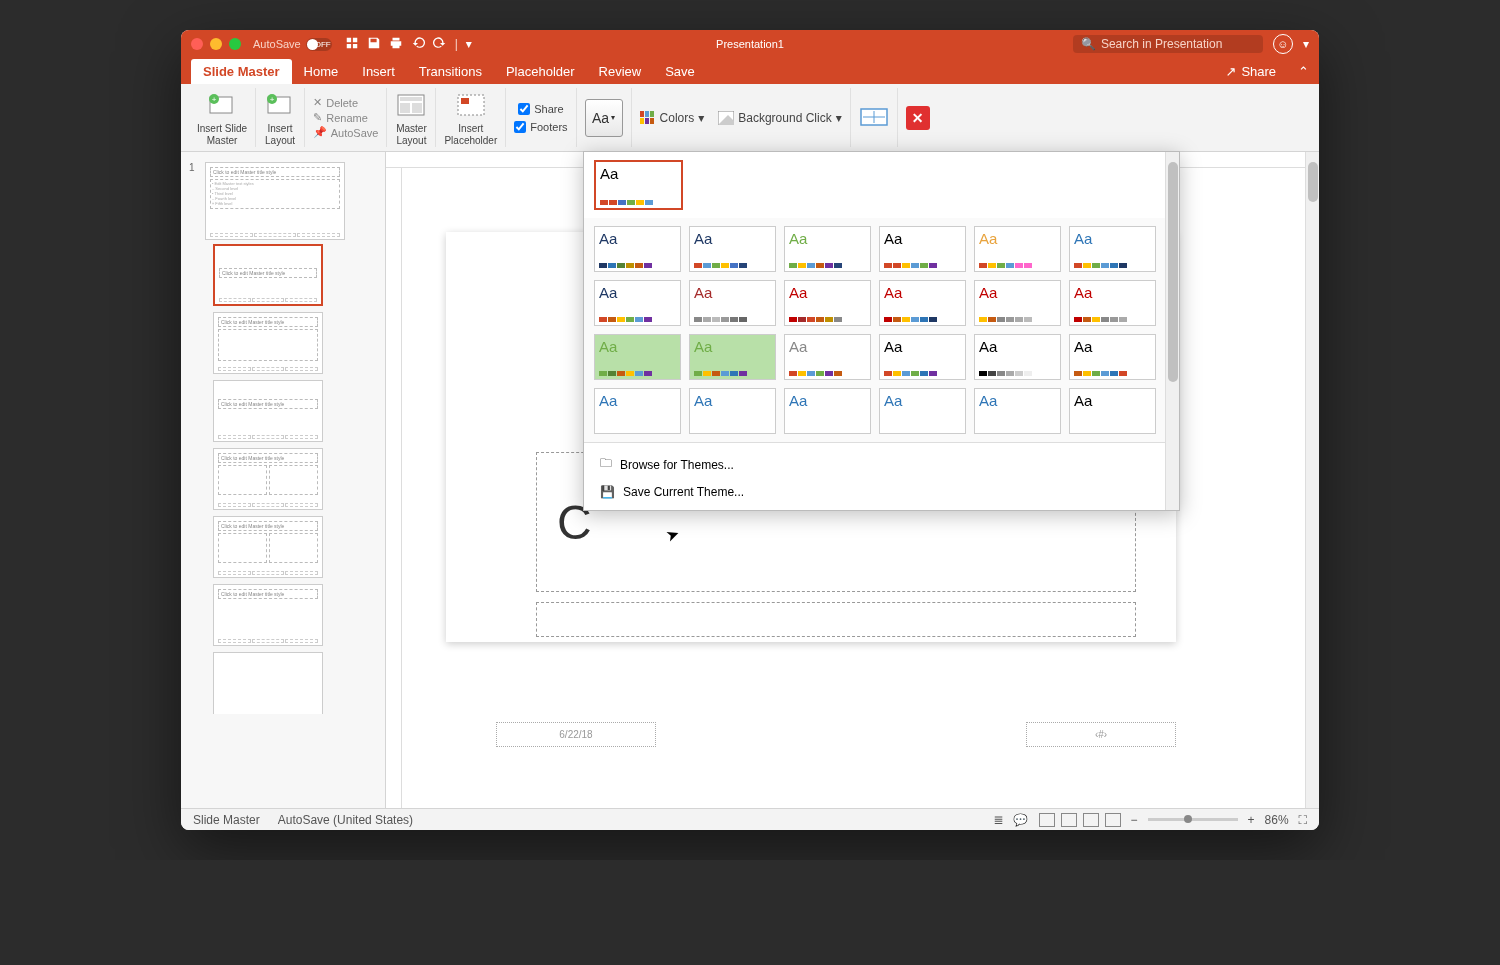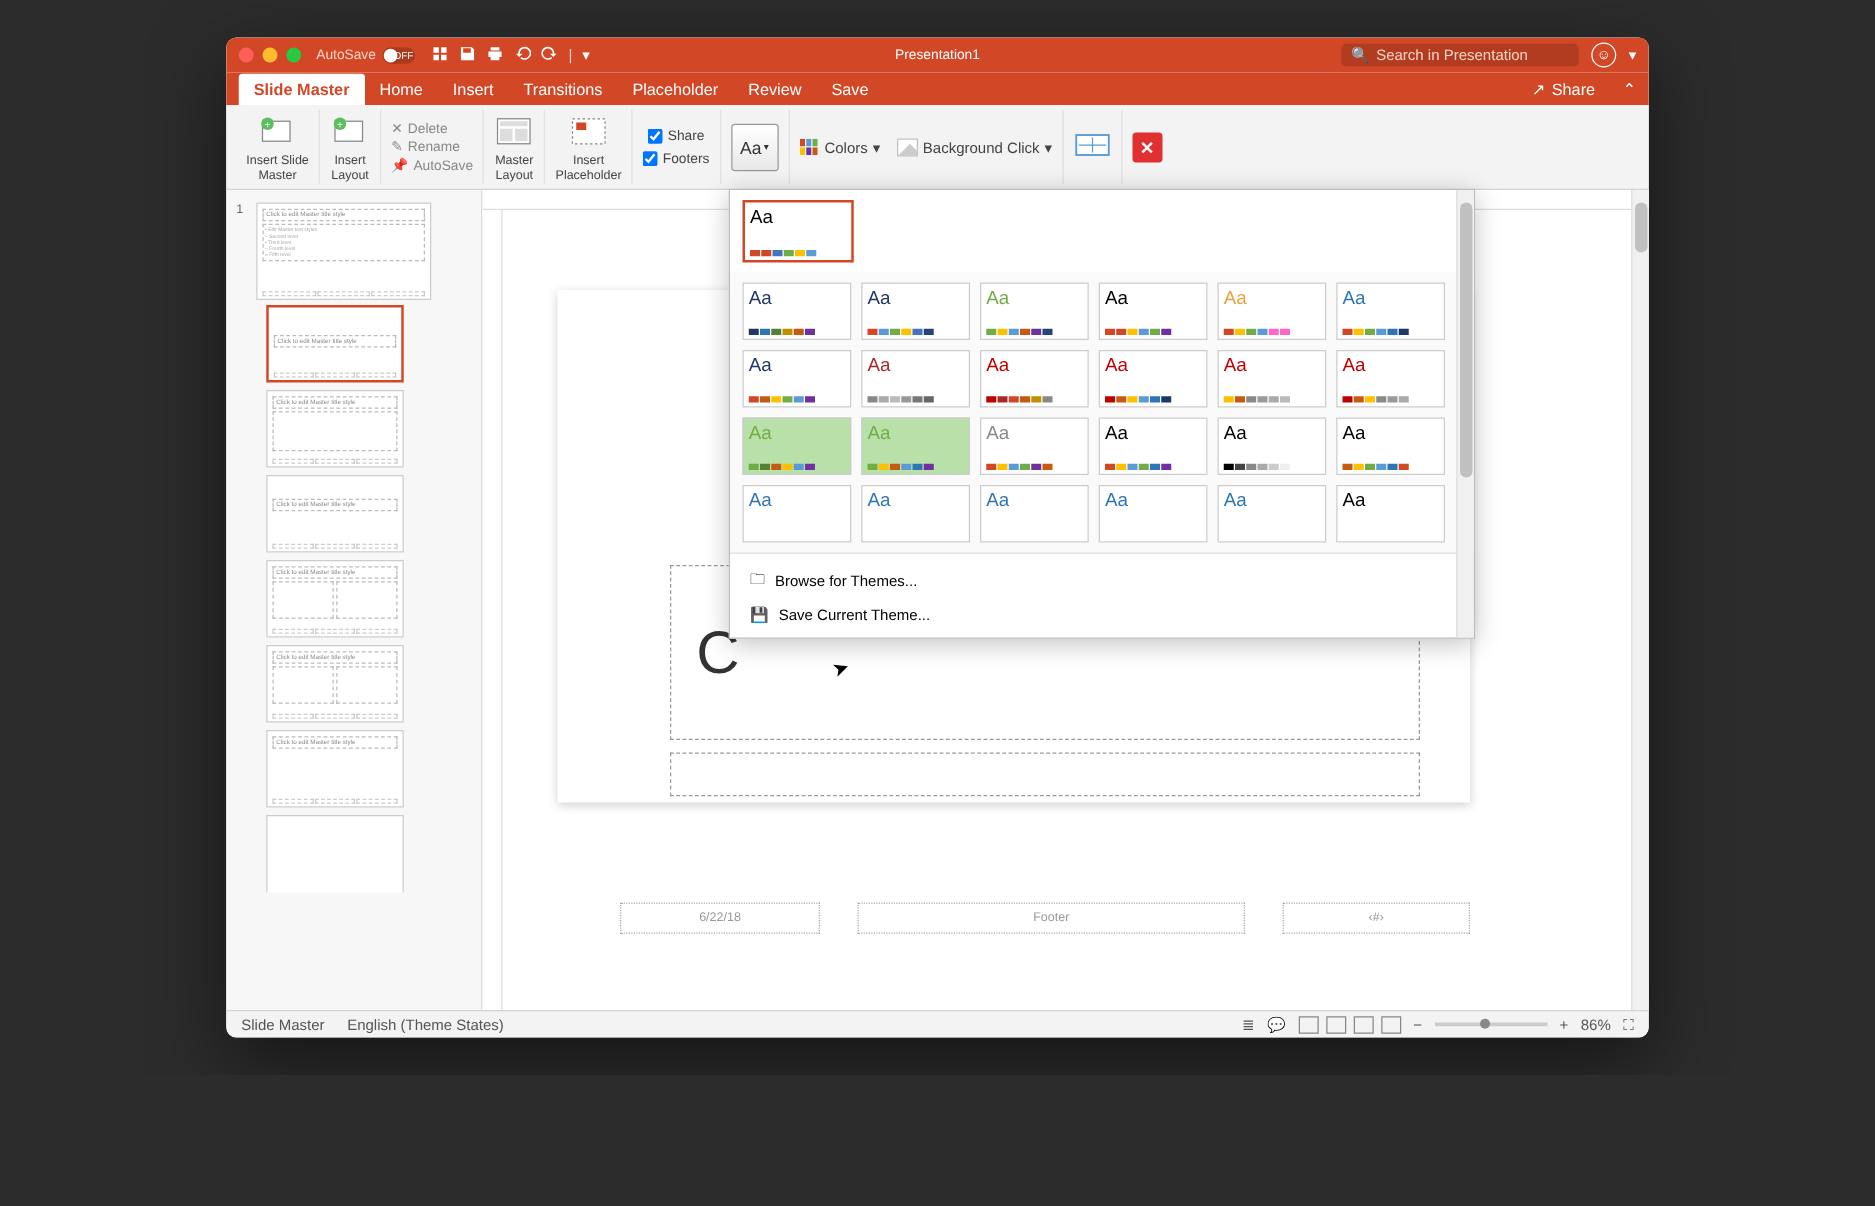--- a/index.html
+++ b/index.html
@@ -340,23 +340,20 @@
       <div class="ruler-v"></div>
       <div class="slide-canvas">
         <div class="ph-title">
             <span>C</span>
           </div>
         <div class="ph-sub"></div>
       </div>
       <div class="ph-foot date" style="left:110px;top:570px">
           <span>6/22/18</span>
         </div>
-      <div class="ph-foot ctr" style="left:300px;top:570px">
-          <span>Footer</span>
-        </div>
       <div class="ph-foot num" style="left:640px;top:570px;width:150px">
           <span>‹#›</span>
         </div>
       <div class="scrollbar-v">
           <div class="handle"></div>
         </div>
     </div>
   </div>
 
   <div class="themes-dropdown">
@@ -608,21 +605,21 @@
       </div>
     </div>
     <div class="scrollbar-v" style="top:0">
         <div class="handle" style="height:220px"></div>
       </div>
   </div>
   <div class="cursor-arrow">➤</div>
 
   <div class="statusbar">
     <span>Slide Master</span>
-    <span>English (Theme States)</span>
+    <span>AutoSave (United States)</span>
     <div class="right">
       <span>≣</span>
       <span>💬</span>
       <div class="view-icons">
         <span></span>
         <span></span>
         <span></span>
         <span></span>
       </div>
       <span>−</span>

